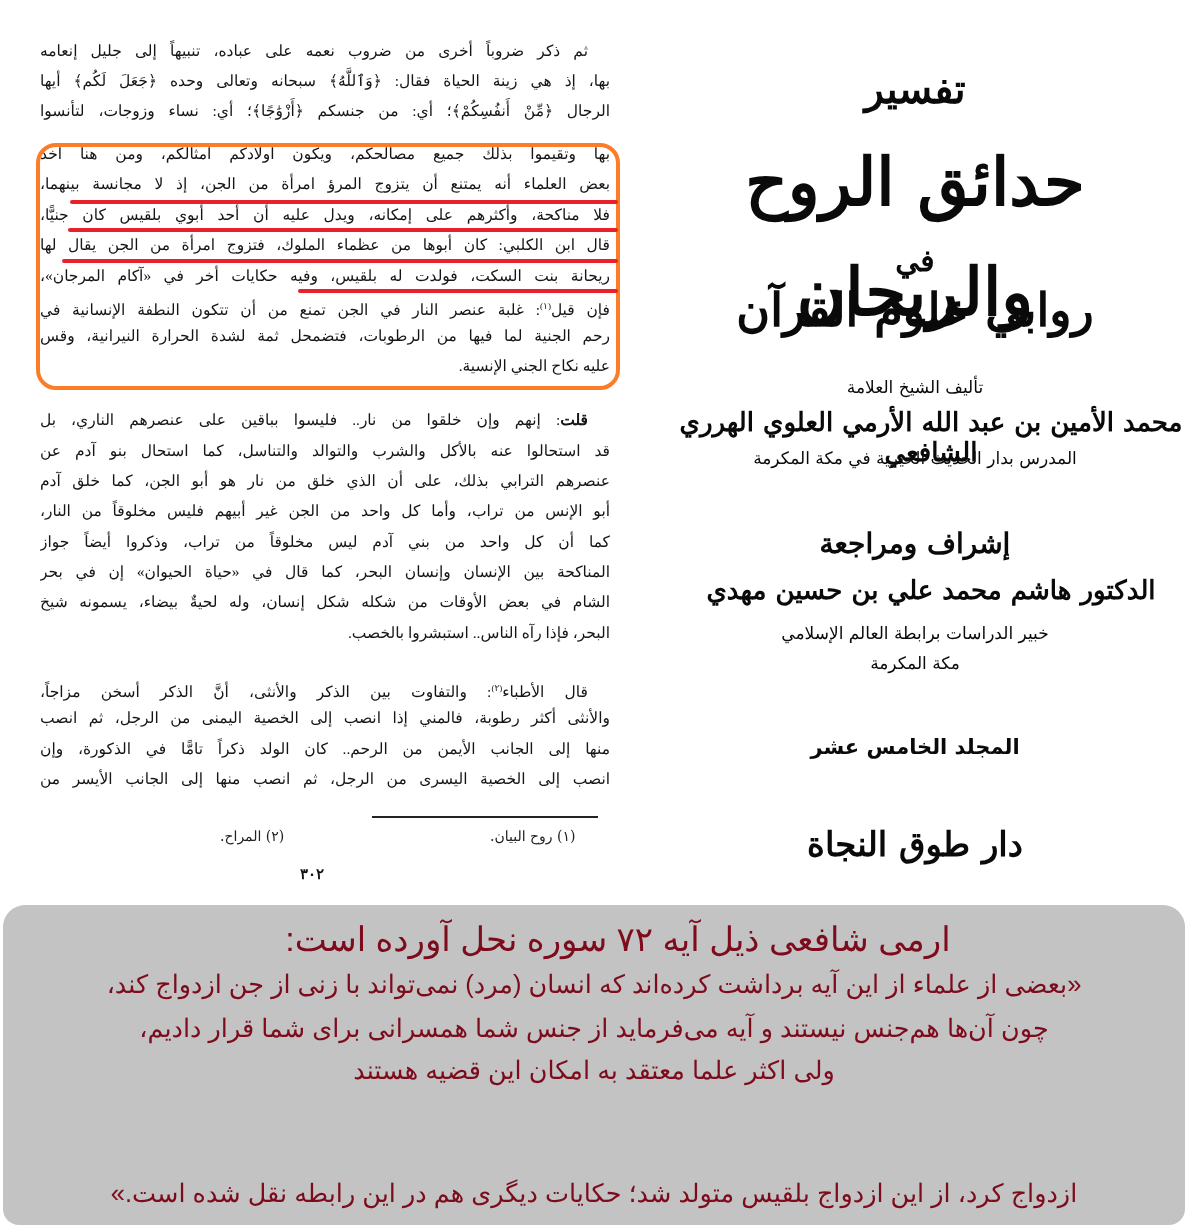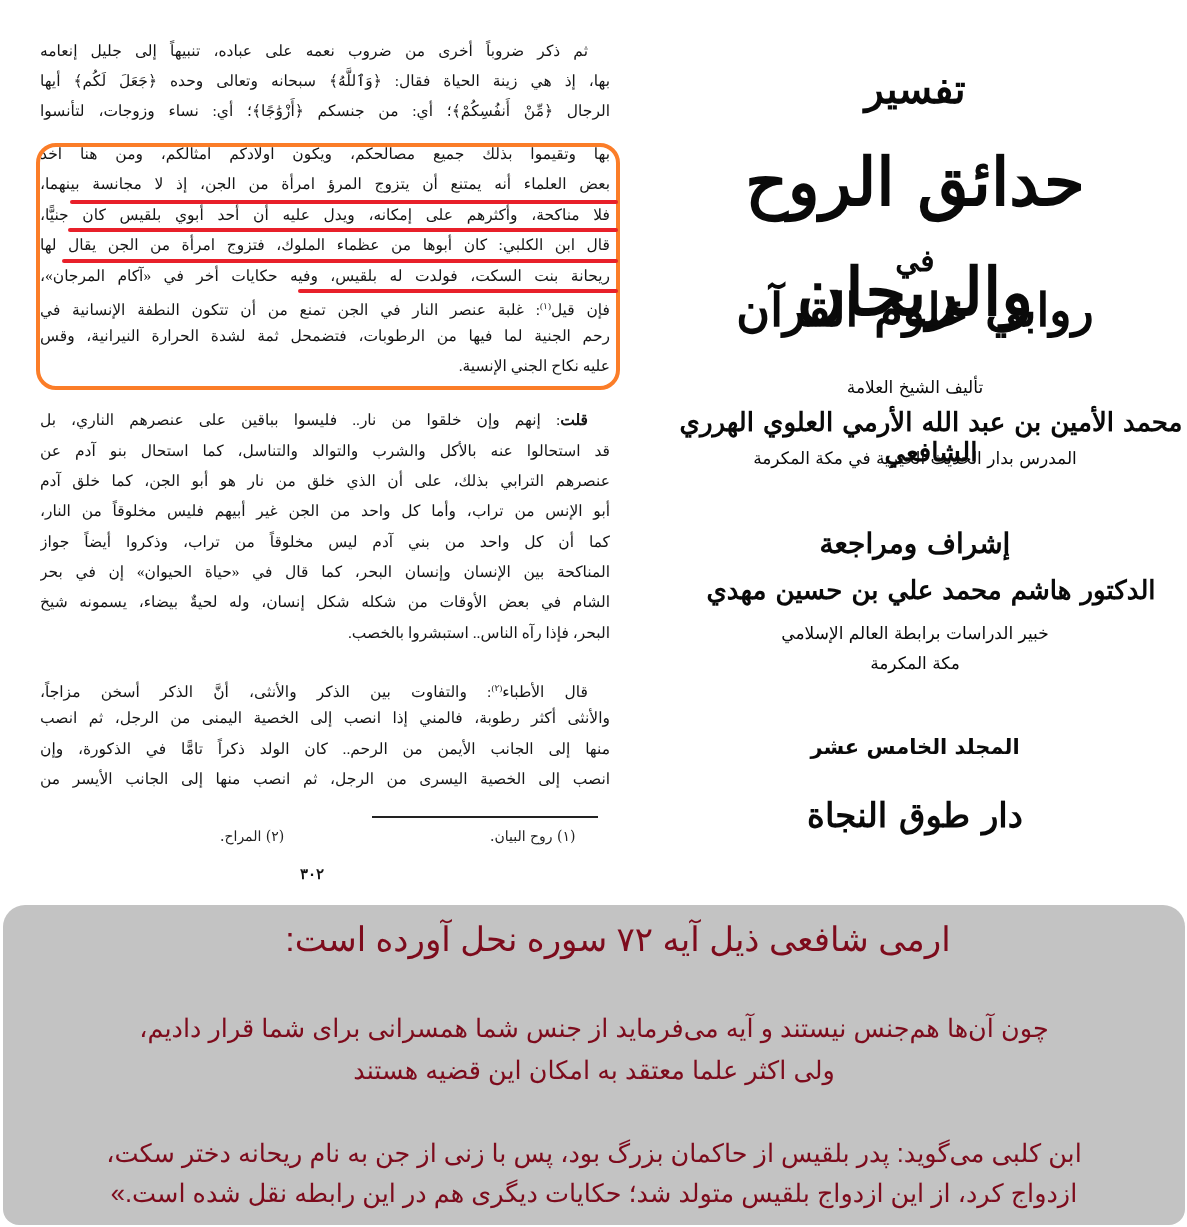--- a/index.html
+++ b/index.html
@@ -32,21 +32,21 @@
   
   .title-col { position: absolute; left: 650px; top: 55px; width: 530px; text-align: center; direction: rtl; color: #0a0a0a; font-family: "DejaVu Serif", serif; }
   .t-tafsir { position: absolute; left: 0; width: 530px; top: 10px; font-size: 40px; font-weight: bold; }
   .t-main { position: absolute; left: 0; width: 530px; top: 72px; font-size: 66px; font-weight: bold; letter-spacing: 1px; line-height: 110px; }
   .t-fi { position: absolute; left: 0; width: 530px; top: 188px; font-size: 30px; font-weight: bold; }
   .t-sub { position: absolute; left: 0; width: 530px; top: 228px; font-size: 46px; font-weight: bold; }
   .t-small { position: absolute; left: 0; width: 530px; font-size: 17px; }
   .t-author { position: absolute; left: 16px; width: 530px; font-size: 26px; font-weight: bold; }
   .t-mid { position: absolute; left: 0; width: 530px; font-size: 28px; font-weight: bold; }
   .t-vol { position: absolute; left: 0; width: 530px; font-size: 21px; font-weight: bold; font-family: "DejaVu Sans", sans-serif; }
-  .t-pub { position: absolute; left: 0; width: 530px; font-size: 34px; font-weight: bold; }
+  .t-pub { position: absolute; left: 0; width: 530px; font-size: 34px; font-weight: bold; margin-top: 29px; }
 
   
   .panel {
     position: absolute; left: 3px; top: 905px; width: 1182px; height: 320px;
     background: #c3c3c3; border-radius: 22px 22px 16px 16px;
     direction: rtl; text-align: center; color: #7d0b1c;
     font-family: "Liberation Sans", sans-serif;
   }
   .p-line { position: absolute; left: 0; width: 1182px; font-size: 25.5px; line-height: 34px; white-space: nowrap; }
   .p-title { font-size: 34px; font-weight: normal; line-height: 44px; padding-left: 48px; }
@@ -104,17 +104,17 @@
   <div class="t-mid" style="top:472px;">إشراف ومراجعة</div>
   <div class="t-author" style="top:520px;">الدكتور هاشم محمد علي بن حسين مهدي</div>
   <div class="t-small" style="top:568px;">خبير الدراسات برابطة العالم الإسلامي</div>
   <div class="t-small" style="top:598px;">مكة المكرمة</div>
   <div class="t-vol" style="top:680px;">المجلد الخامس عشر</div>
   <div class="t-pub" style="top:740px;">دار طوق النجاة</div>
 </div>
 
 <div class="panel">
   <div class="p-line p-title" style="top:12px;">ارمی شافعی ذیل آیه ۷۲ سوره نحل آورده است:</div>
+  <div class="p-line" style="top:62px;">«بعضی از علماء از این آیه برداشت کرده‌اند که انسان (مرد) نمی‌تواند با زنی از جن ازدواج کند،</div>
   <div class="p-line" style="top:106px;">چون آن‌ها هم‌جنس نیستند و آیه می‌فرماید از جنس شما همسرانی برای شما قرار دادیم،</div>
   <div class="p-line" style="top:148px;">ولی اکثر علما معتقد به امکان این قضیه هستند</div>
-  <div class="p-line" style="top:231px;">ابن کلبی می‌گوید: پدر بلقیس از حاکمان بزرگ بود، پس با زنی از جن به نام ریحانه دختر سکت،</div>
   <div class="p-line" style="top:271px;">ازدواج کرد، از این ازدواج بلقیس متولد شد؛ حکایات دیگری هم در این رابطه نقل شده است.»</div>
 </div>
 
 </body></html>

